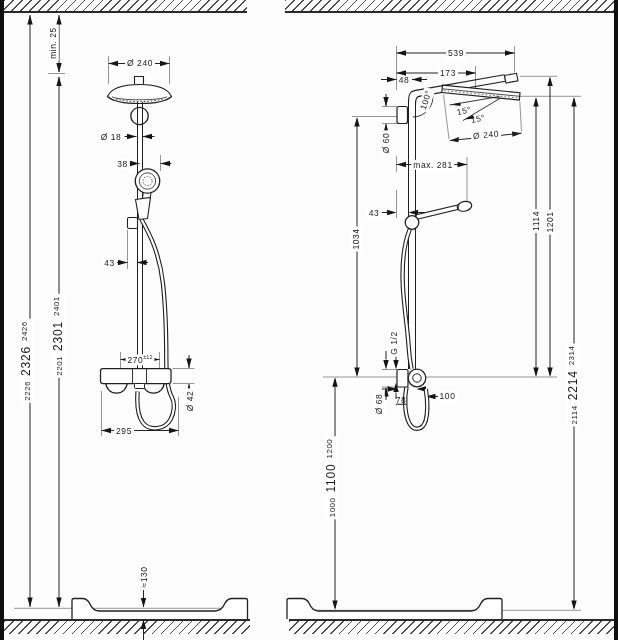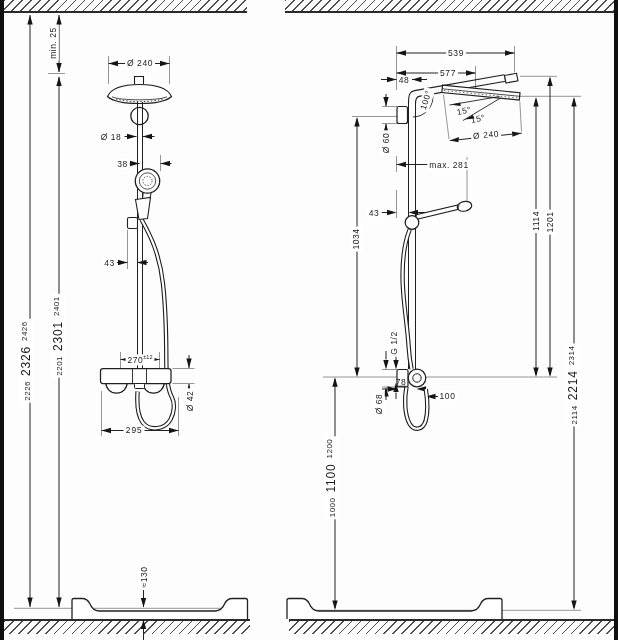--- a/index.html
+++ b/index.html
@@ -190,50 +190,50 @@
     </g>
   </svg>
 
   <div class="lbl rot" style="left:53px;top:43px;">min. 25</div>
   <div class="lbl" style="left:140px;top:63px;">Ø 240</div>
   <div class="lbl" style="left:111px;top:136.5px;">Ø 18</div>
   <div class="lbl" style="left:122.5px;top:163.5px;">38</div>
   <div class="lbl" style="left:109.5px;top:262.5px;">43</div>
   <div class="lbl" style="left:140px;top:359.5px;"><span>270</span><sup class="tol">±12</sup></div>
   <div class="lbl rot" style="left:189.5px;top:401px;">Ø 42</div>
-  <div class="lbl" style="left:134px;top:430.5px;font-family:Liberation Mono, monospace;">295</div>
+  <div class="lbl" style="left:124px;top:430.5px;">295</div>
   <div class="lbl rot" style="left:143.5px;top:576.5px;">≈130</div>
 
   <div class="stack" style="left:25.5px;top:361px;">
     <span class="sm">2226</span>
     <span class="bg">2326</span>
     <span class="sup">2426</span>
   </div>
   <div class="stack" style="left:57.5px;top:336px;">
     <span class="sm">2201</span>
     <span class="bg">2301</span>
     <span class="sup">2401</span>
   </div>
 
   <div class="lbl" style="left:456px;top:53px;">539</div>
-  <div class="lbl" style="left:448px;top:73px;">577</div>
+  <div class="lbl" style="left:448px;top:73px;">173</div>
   <div class="lbl nobg" style="left:404px;top:79.5px;">48</div>
   <div class="lbl" style="left:425.5px;top:99.5px;transform:translate(-50%,-50%) rotate(-72deg);">100°</div>
   <div class="lbl nobg" style="left:463.5px;top:110.5px;transform:translate(-50%,-50%) rotate(-12deg);">15°</div>
   <div class="lbl nobg" style="left:477.5px;top:119px;transform:translate(-50%,-50%) rotate(-12deg);">15°</div>
   <div class="lbl" style="left:486px;top:134.5px;transform:translate(-50%,-50%) rotate(-5.5deg);">Ø 240</div>
   <div class="lbl rot" style="left:385.5px;top:142.5px;">Ø 60</div>
-  <div class="lbl" style="left:433px;top:164.5px;margin-left:16px;">max. 281</div>
+  <div class="lbl" style="left:433px;top:164.5px;">max. 281</div>
   <div class="lbl" style="left:374px;top:212.5px;">43</div>
   <div class="lbl rot" style="left:356px;top:239px;">1034</div>
   <div class="lbl rot" style="left:535.5px;top:221px;">1114</div>
   <div class="lbl rot" style="left:549.5px;top:222px;">1201</div>
   <div class="lbl rot" style="left:394px;top:343px;">G 1/2</div>
   <div class="lbl rot" style="left:379px;top:404px;">Ø 68</div>
-  <div class="lbl nobg" style="left:401px;top:382px;text-decoration:underline;">78</div>
+  <div class="lbl nobg" style="left:401px;top:400px;text-decoration:underline;">78</div>
   <div class="lbl" style="left:447.5px;top:396px;">100</div>
 
   <div class="stack" style="left:331px;top:478px;">
     <span class="sm">1000</span>
     <span class="bg">1100</span>
     <span class="sup">1200</span>
   </div>
   <div class="stack" style="left:572.5px;top:384.5px;">
     <span class="sm">2114</span>
     <span class="bg">2214</span>

